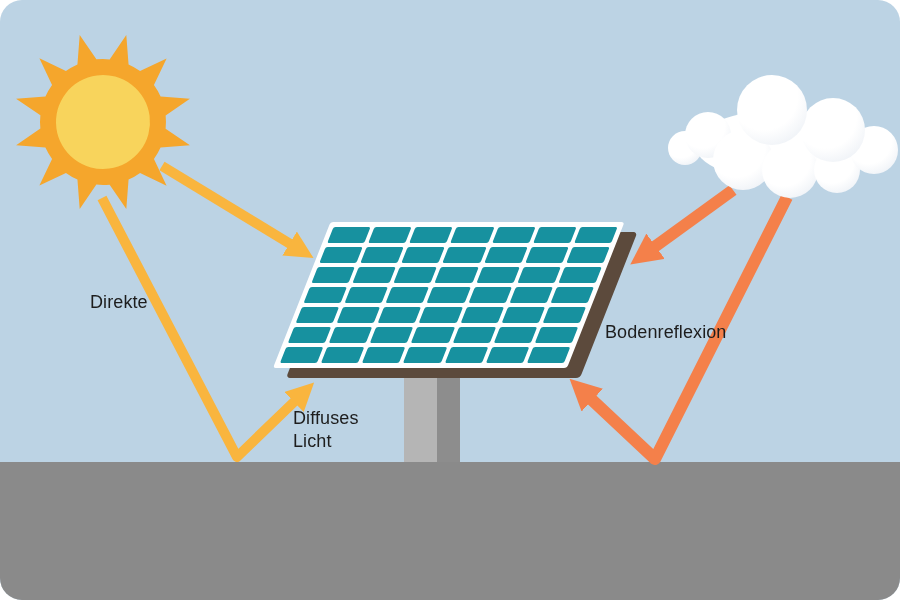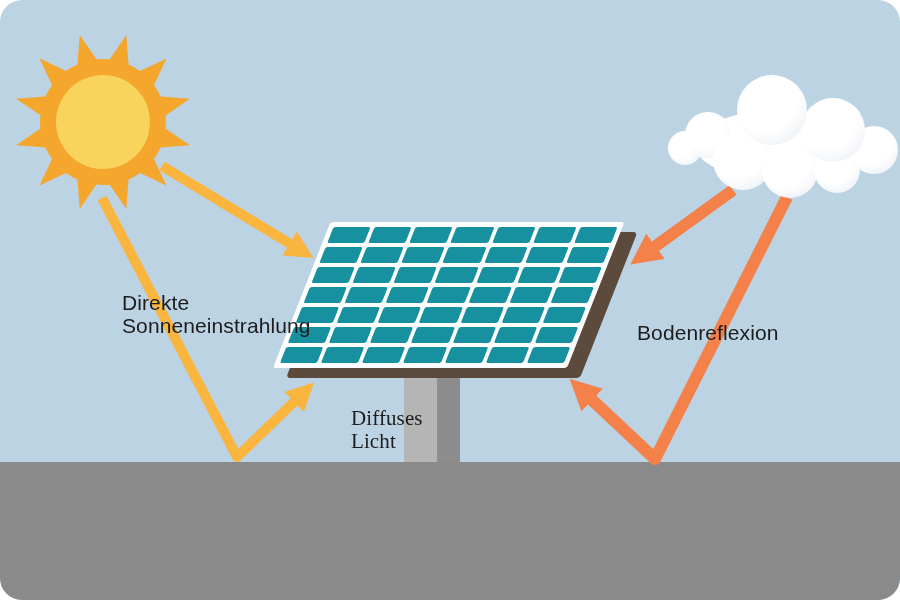--- a/index.html
+++ b/index.html
@@ -30,22 +30,22 @@
   .rays{position:absolute; left:0; top:0; width:900px; height:600px;}
   .ray-y{stroke:var(--ray-yellow); fill:none; stroke-linejoin:round;}
   .ray-o{stroke:var(--ray-orange); fill:none; stroke-linejoin:round;}
   .head-y{fill:var(--ray-yellow);}
   .head-o{fill:var(--ray-orange);}
   .sun-body{fill:var(--sun-outer);}
   .sun-core{fill:var(--sun-inner);}
   .cloud{position:absolute; left:660px; top:60px; width:240px; height:160px;}
   .lobe{position:absolute; border-radius:50%;
     background:radial-gradient(circle at 38% 30%, var(--cloud-white) 52%, #F1F4F8 78%, var(--cloud-shade) 100%);}
-  .label{position:absolute; color:var(--text); font-size:21px; font-weight:500;
-    line-height:23px; letter-spacing:0.1px;margin-left:32px;}
+  .label{position:absolute; color:var(--text); font-size:18px; font-weight:500;
+    line-height:23px; letter-spacing:0.1px;}
   .label span{display:block;}
 </style>
 </head>
 <body>
 
 <div class="canvas">
 
   <div class="ground"></div>
 
   <div class="pole"></div>
@@ -145,24 +145,23 @@
     <div class="lobe" style="left:53px;top:70px;width:60px;height:60px;"></div>
     <div class="lobe" style="left:102px;top:82px;width:56px;height:56px;"></div>
     <div class="lobe" style="left:154px;top:87px;width:46px;height:46px;"></div>
     <div class="lobe" style="left:190px;top:66px;width:48px;height:48px;"></div>
     <div class="lobe" style="left:141px;top:38px;width:64px;height:64px;"></div>
     <div class="lobe" style="left:77px;top:15px;width:70px;height:70px;"></div>
   </div>
 
   <div class="label" style="left:90px;top:291px;">
     <span>Direkte</span>
-    <span>Sonneneinstrahlung</span>
   </div>
 
-  <div class="label" style="left:319px;top:407px;font-family:Liberation Serif, serif;">
+  <div class="label" style="left:293px;top:407px;">
     <span>Diffuses</span>
     <span>Licht</span>
   </div>
 
   <div class="label" style="left:605px;top:321px;text-align:right;">
     <span>Bodenreflexion</span>
   </div>
 
 </div>
 

